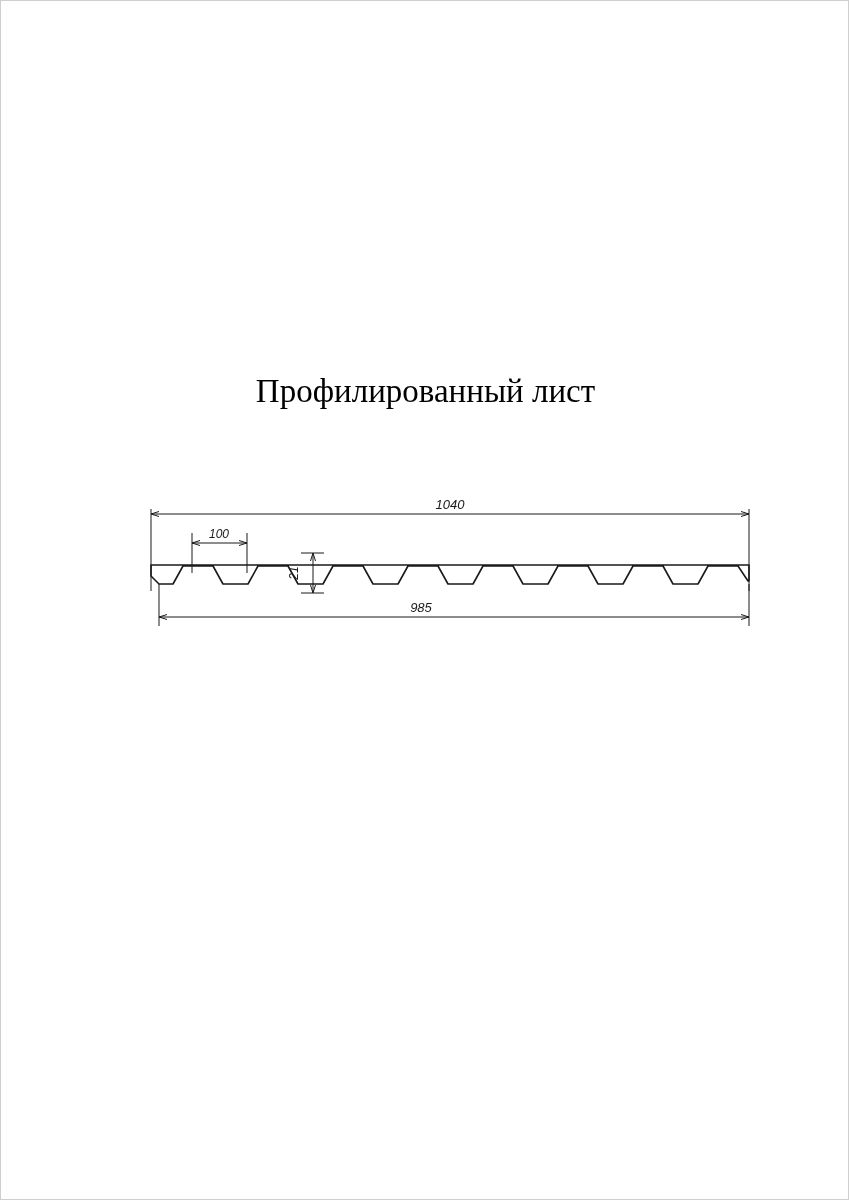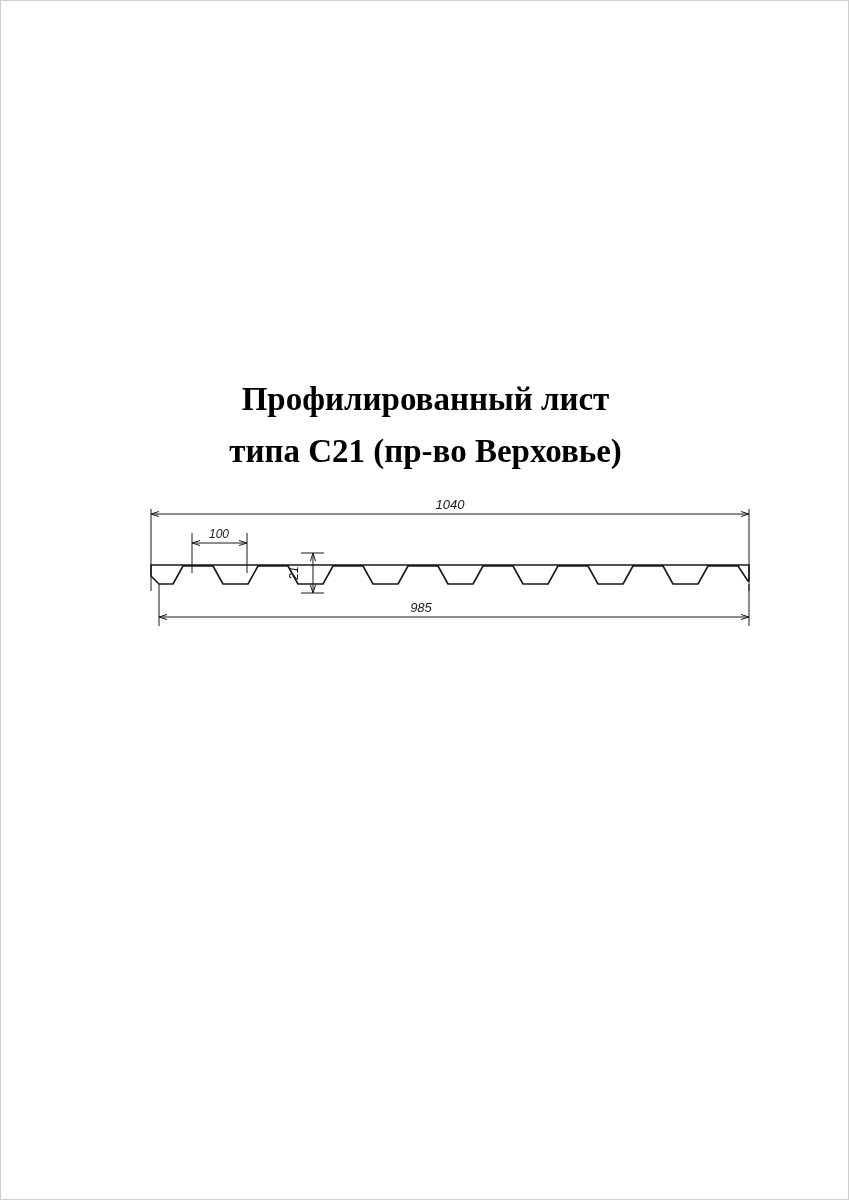--- a/index.html
+++ b/index.html
@@ -21,26 +21,25 @@
   }
   .title-block {
     position: absolute;
     left: 0;
     top: 368px;
     width: 849px;
     text-align: center;
   }
   .title-line {
     font-family: "Liberation Serif", serif;
-    font-weight: bold;
+    font-weight: normal;
     font-size: 33px;
     line-height: 44px;
     color: #000000;
     letter-spacing: 0px;
-    margin-top: 8px;
   }
   .drawing {
     position: absolute;
     left: 0;
     top: 480px;
     width: 849px;
     height: 180px;
     text-align: center;
   }
   .drawing svg {
@@ -59,21 +58,20 @@
     font-style: italic;
   }
 </style>
 </head>
 <body>
 
 <div class="page">
 
   <div class="title-block">
     <div class="title-line">Профилированный лист</div>
-    <div class="title-line">типа С21 (пр-во Верховье)</div>
   </div>
 
   <div class="drawing">
     <svg width="849" height="180" viewBox="0 0 849 180" xmlns="http://www.w3.org/2000/svg">
 
       <g stroke="#1a1a1a" stroke-width="1" fill="none">
         <line x1="150" y1="28" x2="150" y2="110"></line>
         <line x1="748" y1="28" x2="748" y2="110"></line>
       </g>
 

